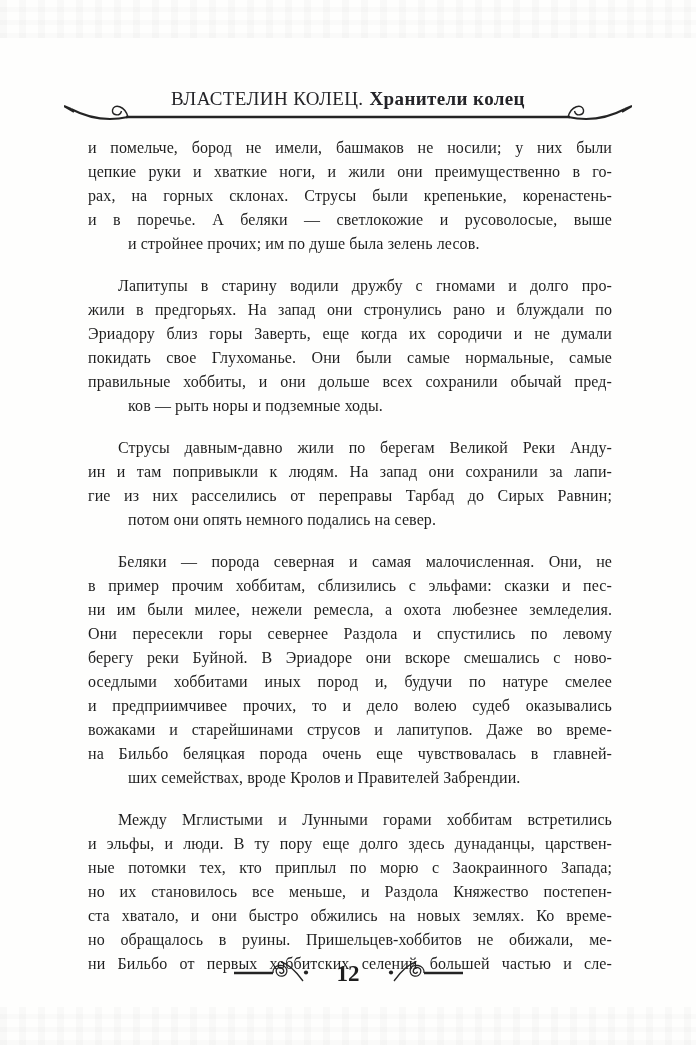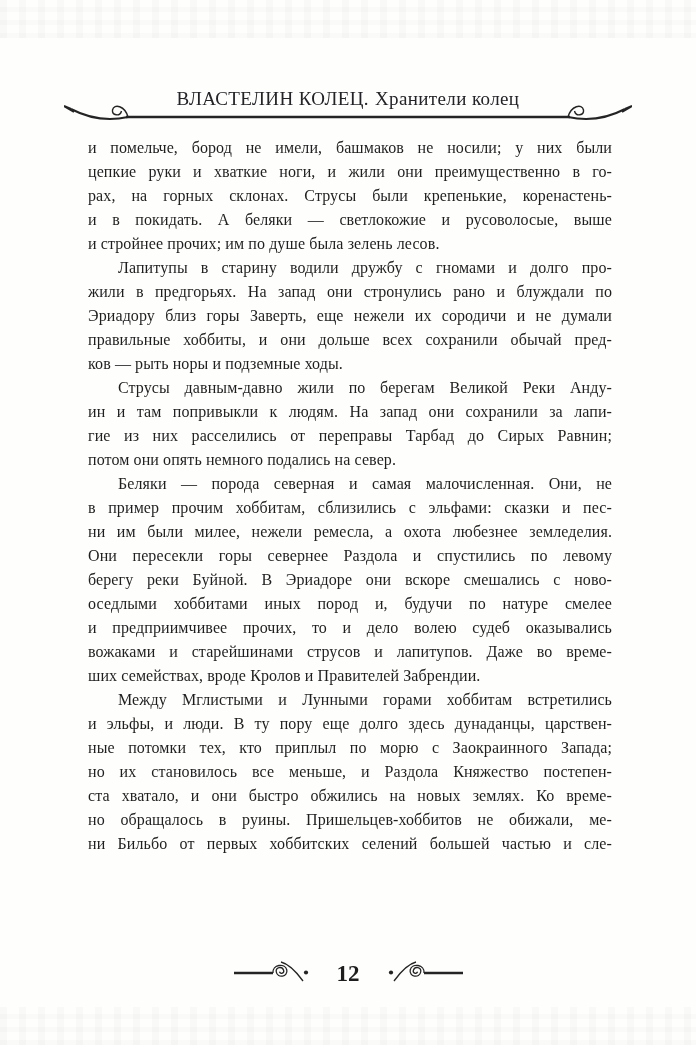--- a/index.html
+++ b/index.html
@@ -37,21 +37,21 @@
     width: 100%;
     text-align: center;
   }
   .header-title {
     font-size: 19px;
     letter-spacing: 0.02em;
     color: #242428;
     white-space: nowrap;
   }
   .header-title .series { font-weight: 400; margin-right: 0.32em; }
-  .header-title .chapter { font-weight: 400; }
+  .header-title .chapter { font-weight: 700; }
   .header-rule {
     position: absolute;
     top: 96px;
     left: 64px;
     width: 568px;
     height: 36px;
   }
 
   .body-text {
     position: absolute;
@@ -63,22 +63,22 @@
   }
   .para { margin: 0; }
   .line {
     height: 24px;
     line-height: 24px;
     text-align: justify;
     text-align-last: justify;
     white-space: normal;
     overflow: hidden;
   }
-  .line-last { text-align-last: left; }
-  .line-indent { text-indent: 30px; }
+  .line-last { text-align-last: left; margin-left: 40px; }
+  .line-indent { text-indent: 30px; margin-top: 18px; }
 
   .page-footer {
     position: absolute;
     top: 956px;
     left: 0;
     width: 100%;
     display: flex;
     align-items: center;
     justify-content: center;
     gap: 13px;
@@ -122,45 +122,47 @@
         <path d="M 64 21 C 61 10 50 7 48.5 14 C 47.8 19.5 56 21 57.5 15" stroke-width="1.4"></path>
       </g>
     </g>
   </svg>
 
   <main class="body-text">
       <div class="para">
         <div class="line">и помельче, бород не имели, башмаков не носили; у них были</div>
         <div class="line">цепкие руки и хваткие ноги, и жили они преимущественно в го-</div>
         <div class="line">рах, на горных склонах. Струсы были крепенькие, коренастень-</div>
-        <div class="line">и в покидать. А беляки — светлокожие и русоволосые, выше</div>
+        <div class="line">и в поречье. А беляки — светлокожие и русоволосые, выше</div>
         <div class="line line-last">и стройнее прочих; им по душе была зелень лесов.</div>
       </div>
       <div class="para">
         <div class="line line-indent">Лапитупы в старину водили дружбу с гномами и долго про-</div>
         <div class="line">жили в предгорьях. На запад они стронулись рано и блуждали по</div>
-        <div class="line">Эриадору близ горы Заверть, еще нежели их сородичи и не думали</div>
+        <div class="line">Эриадору близ горы Заверть, еще когда их сородичи и не думали</div>
+        <div class="line">покидать свое Глухоманье. Они были самые нормальные, самые</div>
         <div class="line">правильные хоббиты, и они дольше всех сохранили обычай пред-</div>
         <div class="line line-last">ков — рыть норы и подземные ходы.</div>
       </div>
       <div class="para">
         <div class="line line-indent">Струсы давным-давно жили по берегам Великой Реки Анду-</div>
         <div class="line">ин и там попривыкли к людям. На запад они сохранили за лапи-</div>
         <div class="line">гие из них расселились от переправы Тарбад до Сирых Равнин;</div>
         <div class="line line-last">потом они опять немного подались на север.</div>
       </div>
       <div class="para">
         <div class="line line-indent">Беляки — порода северная и самая малочисленная. Они, не</div>
         <div class="line">в пример прочим хоббитам, сблизились с эльфами: сказки и пес-</div>
         <div class="line">ни им были милее, нежели ремесла, а охота любезнее земледелия.</div>
         <div class="line">Они пересекли горы севернее Раздола и спустились по левому</div>
         <div class="line">берегу реки Буйной. В Эриадоре они вскоре смешались с ново-</div>
         <div class="line">оседлыми хоббитами иных пород и, будучи по натуре смелее</div>
         <div class="line">и предприимчивее прочих, то и дело волею судеб оказывались</div>
         <div class="line">вожаками и старейшинами струсов и лапитупов. Даже во време-</div>
+        <div class="line">на Бильбо беляцкая порода очень еще чувствовалась в главней-</div>
         <div class="line line-last">ших семействах, вроде Кролов и Правителей Забрендии.</div>
       </div>
       <div class="para">
         <div class="line line-indent">Между Мглистыми и Лунными горами хоббитам встретились</div>
         <div class="line">и эльфы, и люди. В ту пору еще долго здесь дунаданцы, царствен-</div>
         <div class="line">ные потомки тех, кто приплыл по морю с Заокраинного Запада;</div>
         <div class="line">но их становилось все меньше, и Раздола Княжество постепен-</div>
         <div class="line">ста хватало, и они быстро обжились на новых землях. Ко време-</div>
         <div class="line">но обращалось в руины. Пришельцев-хоббитов не обижали, ме-</div>
         <div class="line">ни Бильбо от первых хоббитских селений большей частью и сле-</div>

